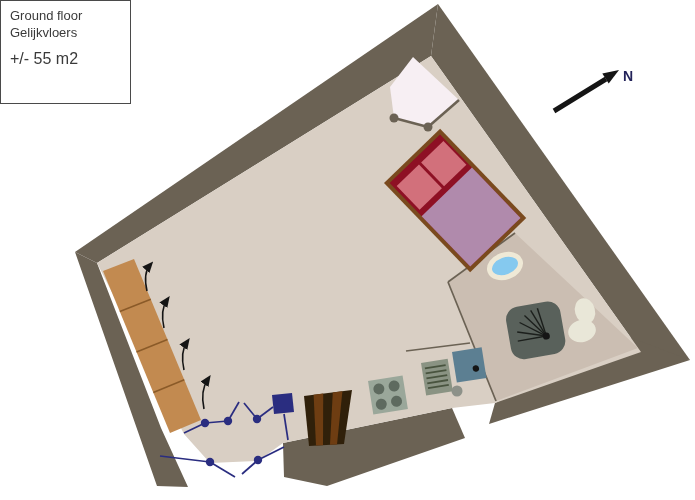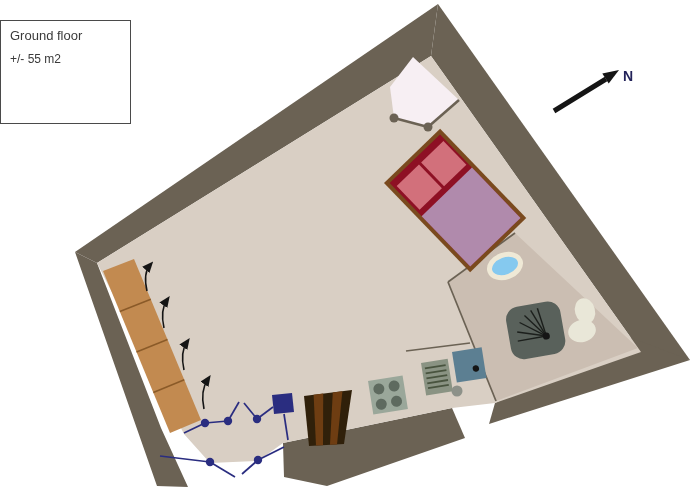--- a/index.html
+++ b/index.html
@@ -1,22 +1,22 @@
 <!DOCTYPE html>
 <html><head>
 <meta charset="utf-8">
 <style>
   html,body{margin:0;padding:0;background:#ffffff;}
   .stage{position:relative;width:695px;height:500px;background:#ffffff;overflow:hidden;
          font-family:"Liberation Sans",sans-serif;}
   .stage svg{position:absolute;left:0;top:0;}
   .legend{position:absolute;left:0;top:0;width:131px;height:104px;background:#ffffff;
-          border:1px solid #4a4a4a;box-sizing:border-box;padding:7px 6px 0 9px;color:#3a3a3a;margin-top:20px;}
+          border:1px solid #4a4a4a;box-sizing:border-box;padding:7px 6px 0 9px;color:#3a3a3a;}
   .legend .line{font-size:13px;line-height:1.3;}
-  .legend .area{font-size:12px;line-height:1.3;margin-top:7px;}
+  .legend .area{font-size:16px;line-height:1.3;margin-top:7px;}
   .north-label{font-weight:bold;font-size:14px;}
 </style>
 </head>
 <body>
 
 <div class="stage">
 
 <svg width="695" height="500" viewBox="0 0 695 500">
   <defs>
     <marker id="ah" orient="auto" markerWidth="7" markerHeight="7" refX="4" refY="3">
@@ -154,16 +154,17 @@
 
   <g>
     <line x1="554" y1="111" x2="606" y2="79" stroke-width="5" stroke="#151515"></line>
     <polygon points="619,70 608.7,83.6 602.3,73.4" fill="#151515"></polygon>
     <text class="north-label" x="623" y="81" fill="#23235a">N</text>
   </g>
 </svg>
 
 <div class="legend">
   <div class="line">Ground floor</div>
+  <div class="line">Gelijkvloers</div>
   <div class="area">+/- 55 m2</div>
 </div>
 
 </div>
 
 </body></html>

